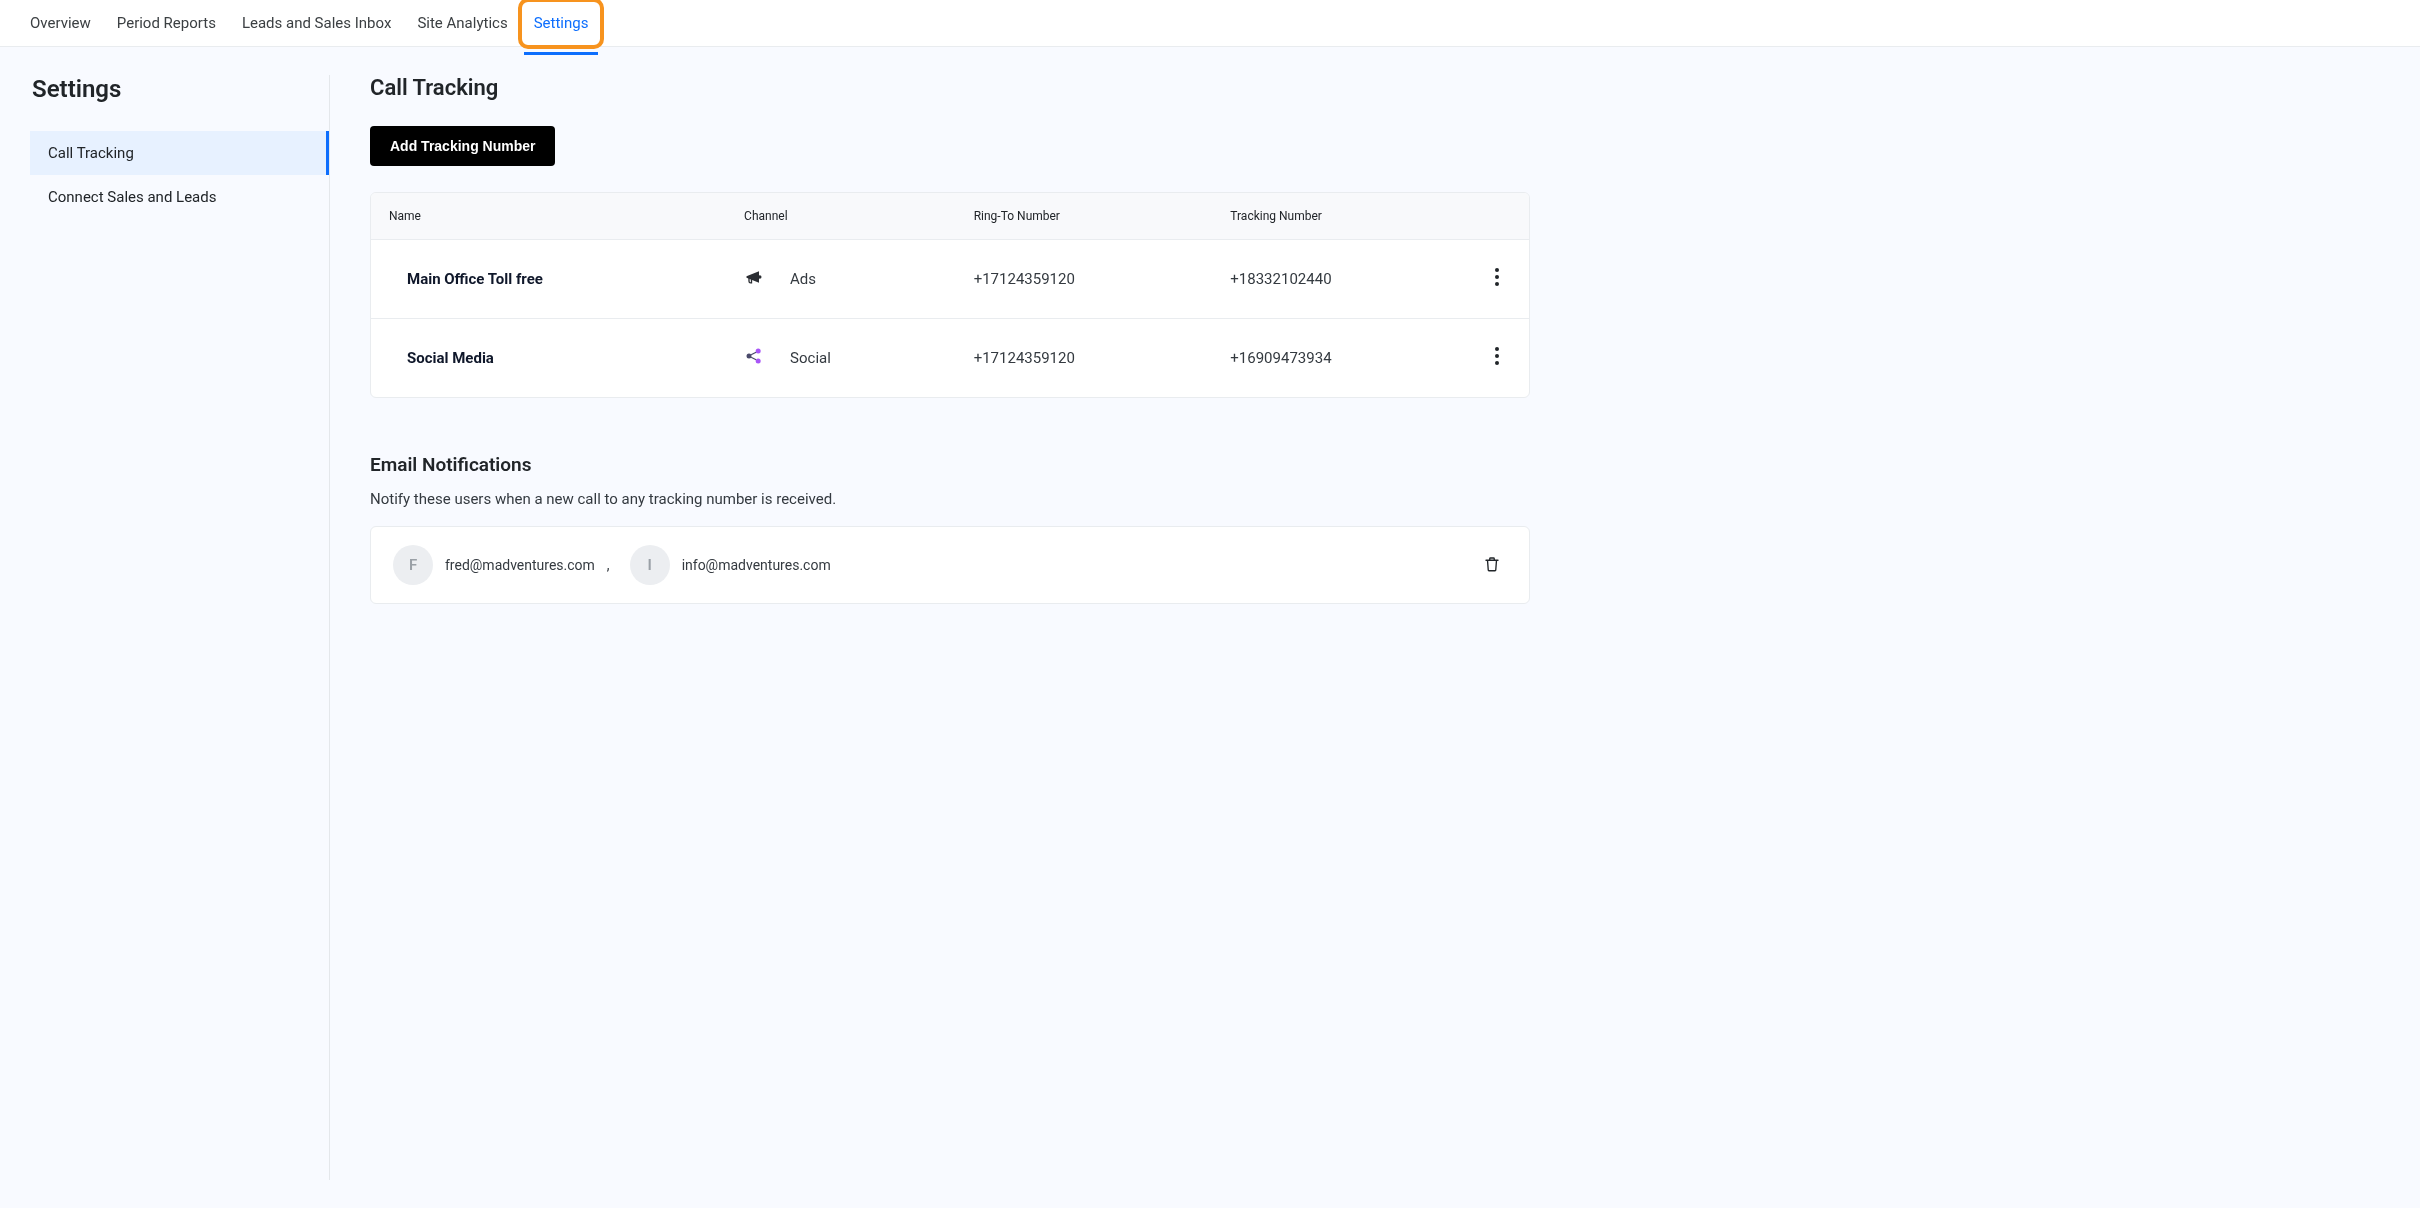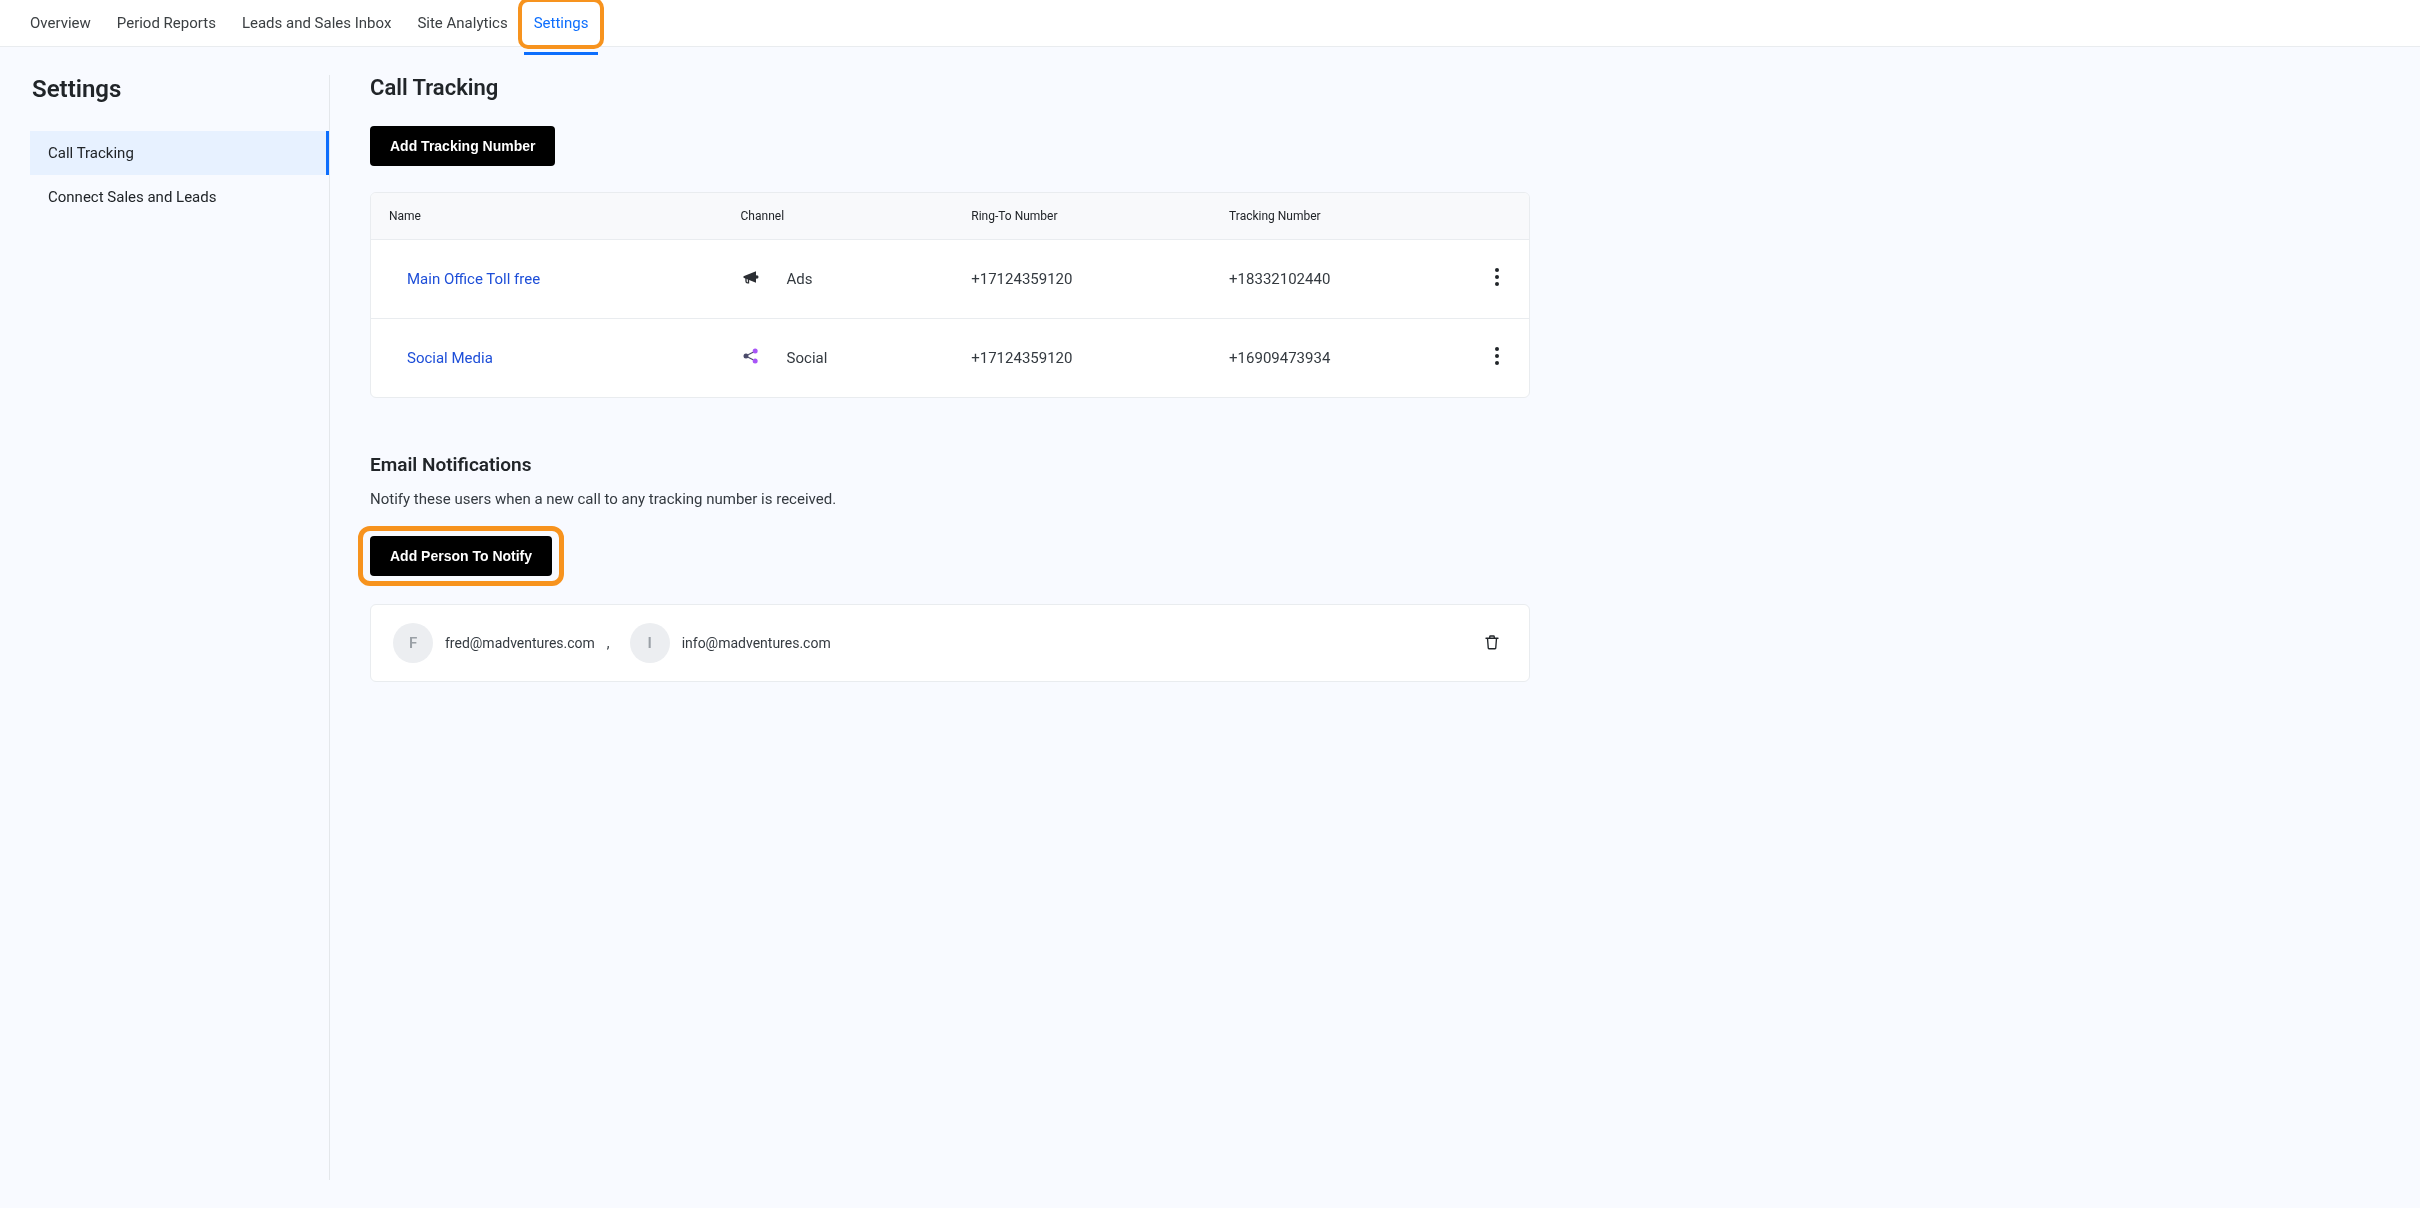--- a/index.html
+++ b/index.html
@@ -117,21 +117,21 @@
     border-bottom: 1px solid #e9ecef;
   }
   tbody td {
     padding: 22px 18px;
     border-bottom: 1px solid #e9ecef;
     font-size: 15px;
     color: #343a40;
     vertical-align: middle;
   }
   tbody tr:last-child td { border-bottom: none; }
-  .link { color: #1d4ed8; font-weight: 400; cursor: pointer; padding-left: 18px; }
+  .link { color: #0f172a; font-weight: 700; cursor: pointer; padding-left: 18px; }
   .channel-cell { display: flex; align-items: center; gap: 26px; }
   .channel-cell svg { width: 20px; height: 20px; flex-shrink: 0; }
   .more-btn {
     cursor: pointer;
     display: inline-flex;
     padding: 6px;
     color: #212529;
   }
   .more-btn svg { width: 4px; height: 18px; }
   .actions-col { width: 60px; text-align: right; padding-right: 24px !important; }
@@ -297,24 +297,20 @@
               </span>
             </td>
           </tr>
         </tbody>
       </table>
     </div>
 
     <h2 class="section-title">Email Notifications</h2>
     <p class="section-desc">Notify these users when a new call to any tracking number is received.</p>
 
-    <div class="highlight-wrap">
-      <button class="btn-primary">Add Person To Notify</button>
-      <span class="hb"></span>
-    </div>
 
     <div class="notify-card">
       <div class="notify-people">
         <div class="person">
           <div class="avatar">F</div>
           <span class="email">fred@madventures.com</span>
           <span class="sep">,</span>
         </div>
         <div class="person">
           <div class="avatar">I</div>

